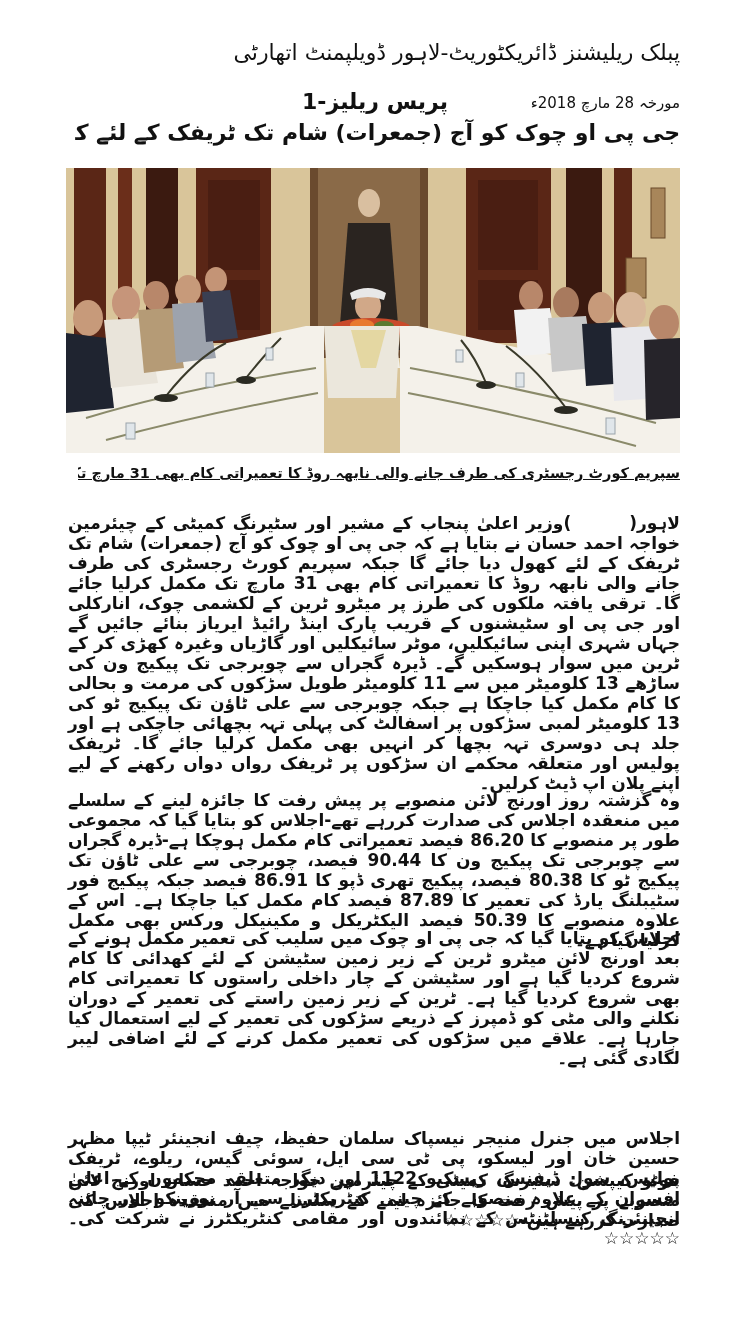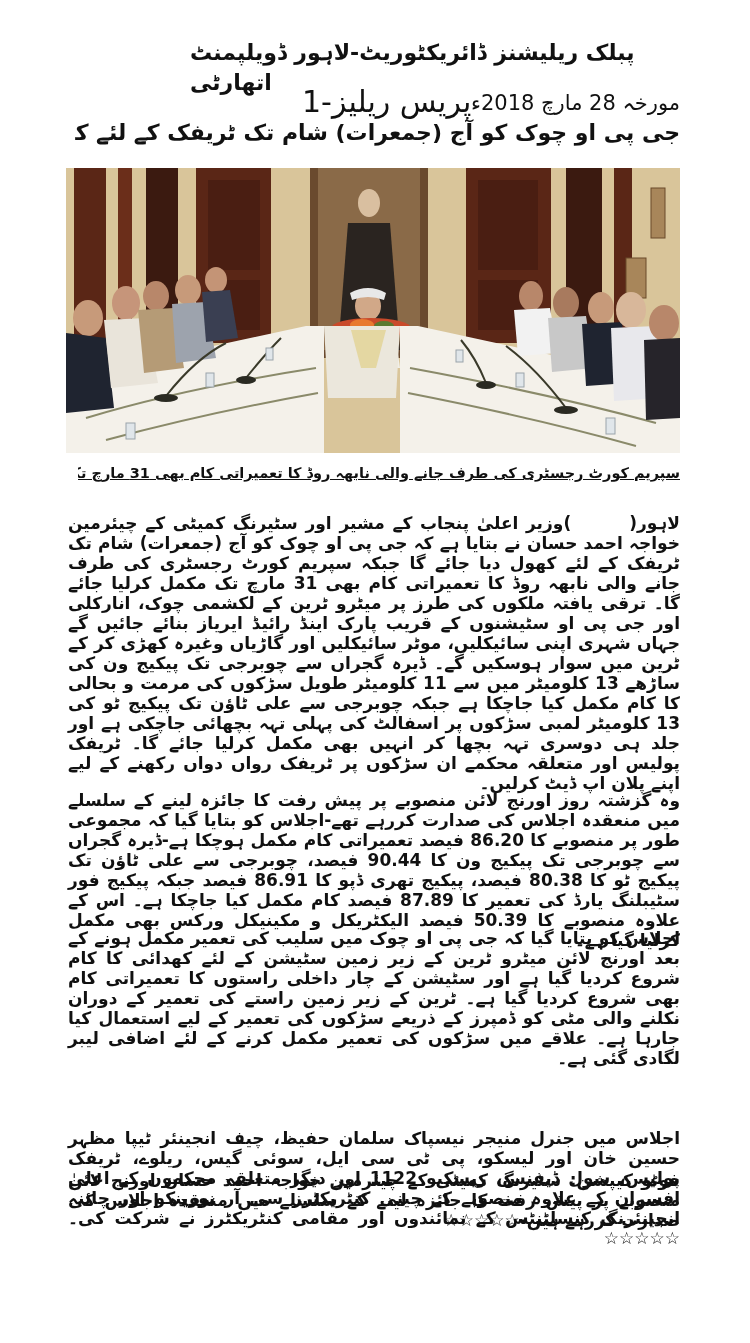--- a/index.html
+++ b/index.html
@@ -5,30 +5,30 @@
     * { box-sizing: border-box; margin: 0; padding: 0; }
     html, body { width: 750px; height: 1343px; background: #ffffff; overflow: hidden; }
     body {
       position: relative;
       font-family: "DejaVu Sans", sans-serif;
       color: #111;
     }
     .rtl { direction: rtl; unicode-bidi: plaintext; }
     .header-org {
       position: absolute; left: 190px; width: 490px; top: 38px;
-      text-align: left; font-size: 22px; line-height: 30px; font-weight: bold;
+      text-align: right; font-size: 22px; line-height: 30px; font-weight: normal;
     }
     .release-line {
       position: absolute; left: 200px; width: 480px; top: 88px; height: 30px;
     }
     .release-no {
-      position: absolute; left: 102px; top: 0; font-size: 30px; font-weight: normal; line-height: 28px;
+      position: absolute; left: 102px; top: 0; font-size: 22px; font-weight: bold; line-height: 28px;
     }
     .release-date {
-      position: absolute; right: 0; top: 4px; font-size: 21px; line-height: 22px;
+      position: absolute; right: 0; top: 4px; font-size: 15px; line-height: 22px;
     }
     .headline {
       position: absolute; left: 75px; width: 605px; top: 116px;
       text-align: right; font-size: 22px; line-height: 34px; font-weight: bold;
       white-space: nowrap; overflow: hidden;
     }
     .photo {
       position: absolute; left: 66px; top: 168px; width: 614px; height: 285px;
       overflow: hidden; background: #d8c8a2;
     }

